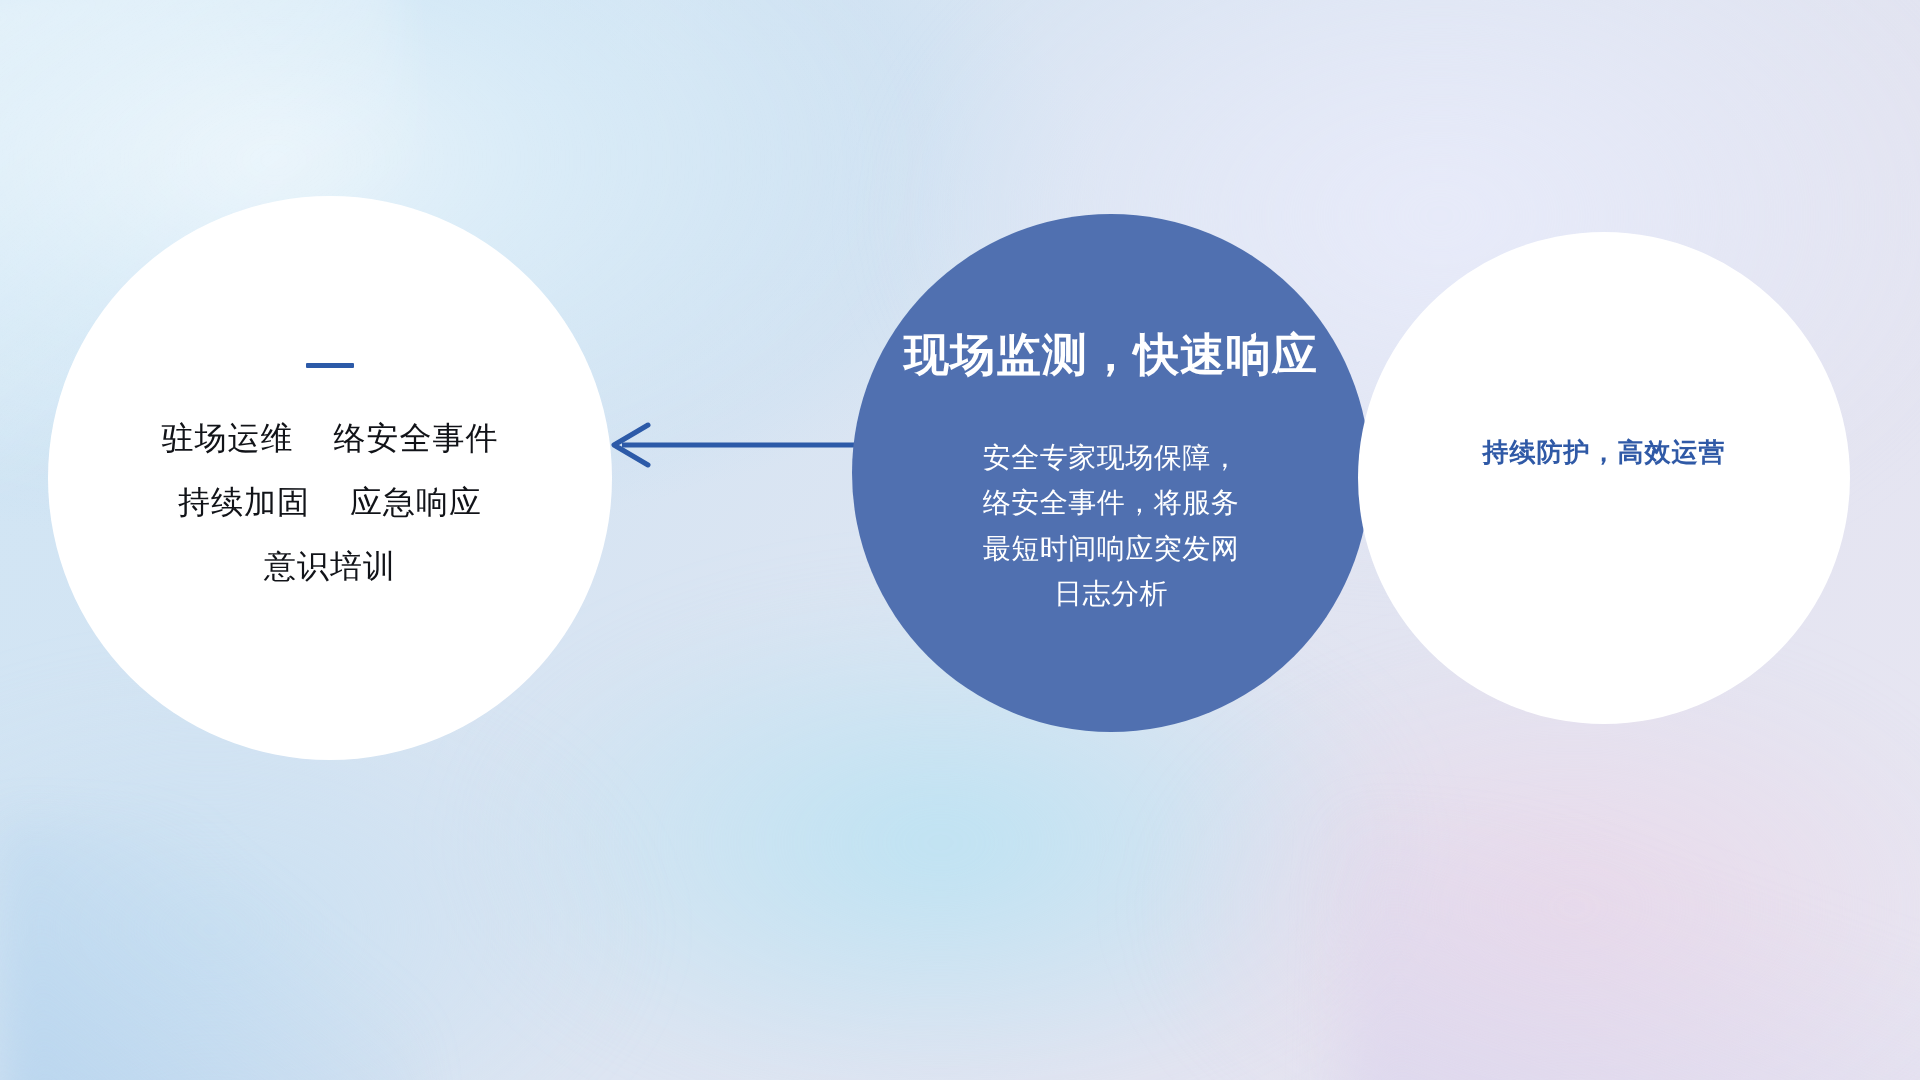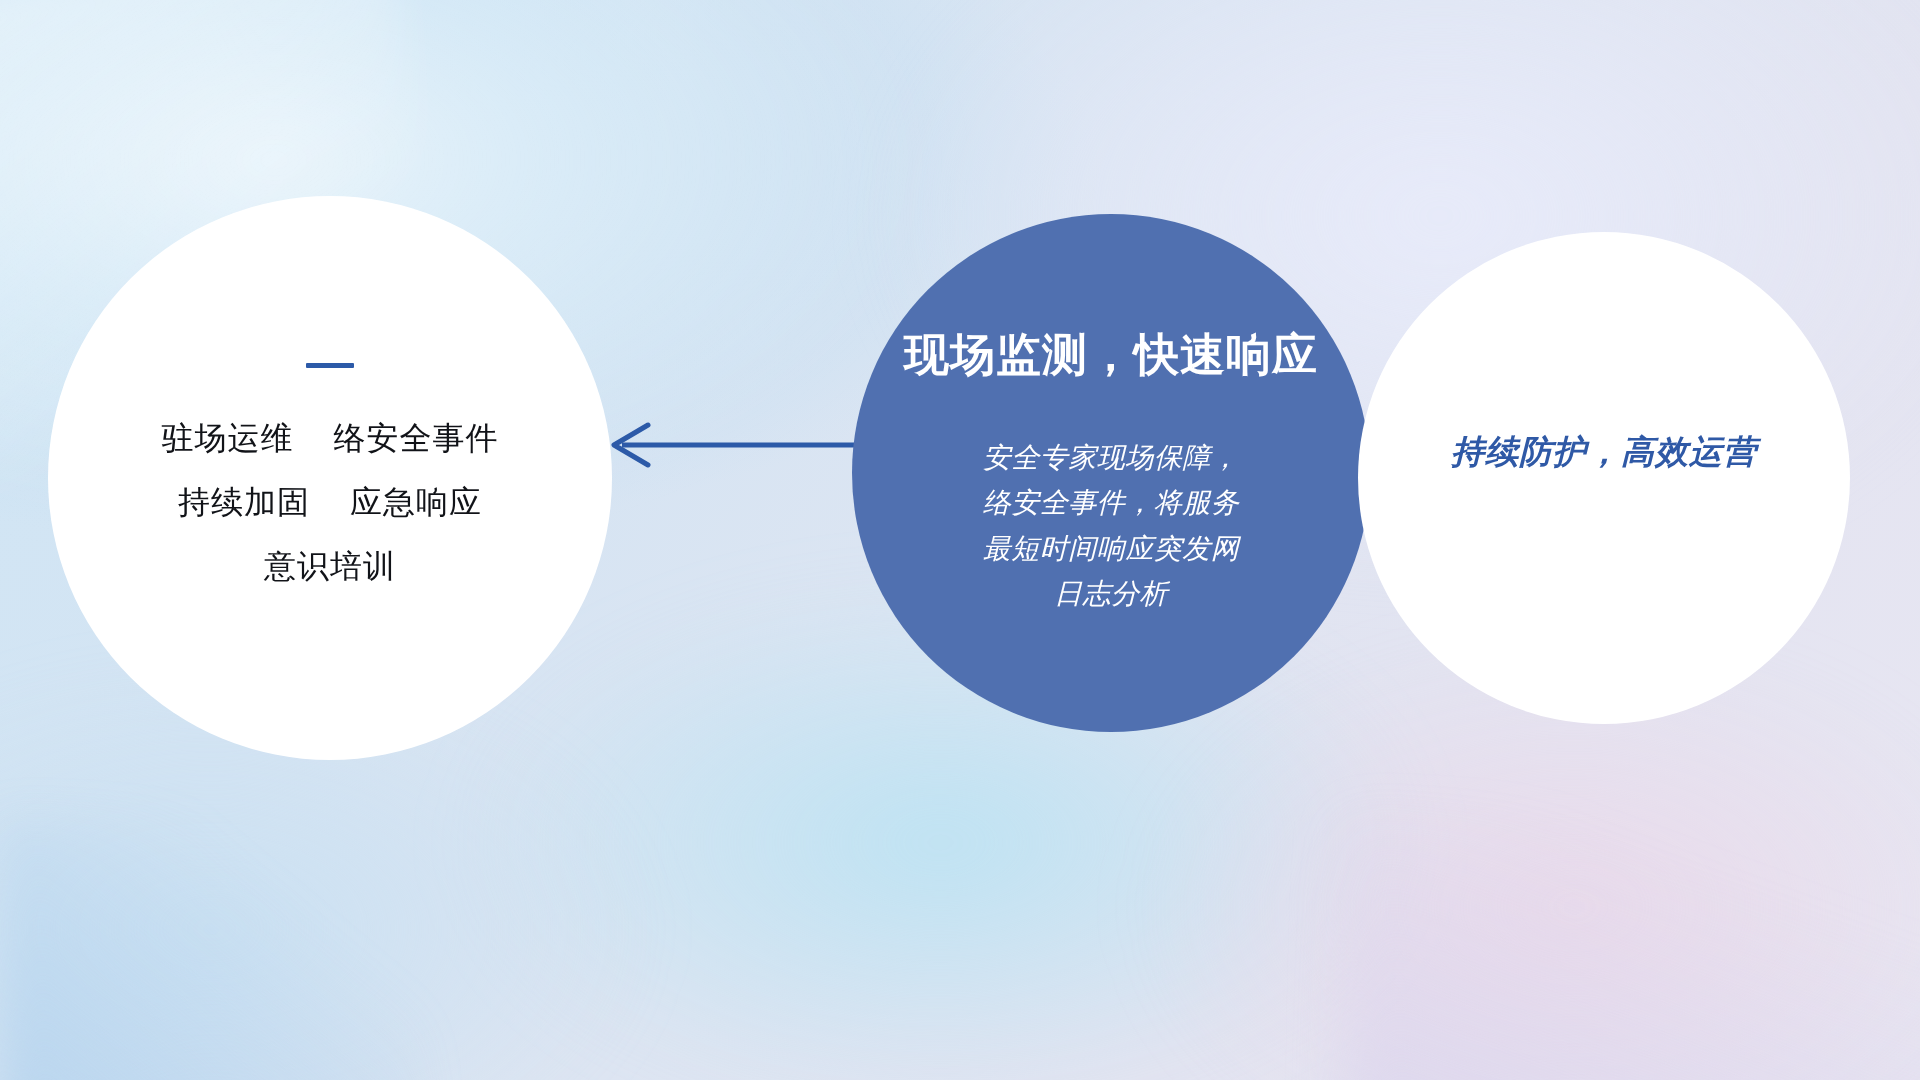--- a/index.html
+++ b/index.html
@@ -172,40 +172,38 @@
     line-height: 1.1;
     margin-bottom: 56px;
     white-space: nowrap;
   }
   .circle-middle .card-body {
     font-size: 28px;
     color: #ffffff;
     line-height: 1.62;
     width: 330px;
     letter-spacing: 0.5px;
-    font-style: italic;
   }
 
   .circle-right {
     left: 1358px;
     top: 232px;
     width: 492px;
     height: 492px;
     background: #ffffff;
     z-index: 5;
   }
   .circle-right .card-title {
-    font-size: 33px;
+    font-size: 26px;
     font-weight: bold;
     color: #2f59a6;
     letter-spacing: 1px;
     line-height: 1.1;
     margin-bottom: 52px;
     white-space: nowrap;
-    font-style: italic;
   }
   .circle-right .card-body {
     font-size: 28px;
     color: #14161b;
     line-height: 1.62;
     width: 380px;
     letter-spacing: 0.5px;
   }
 
   .body-line { display: block; }

